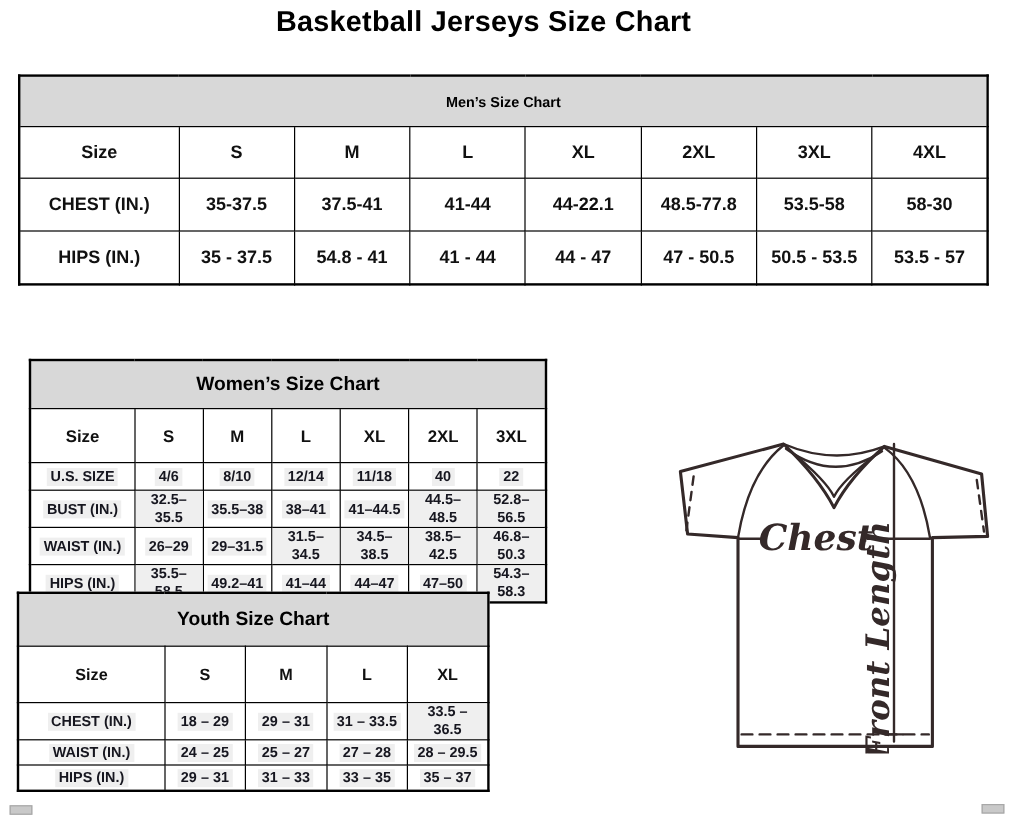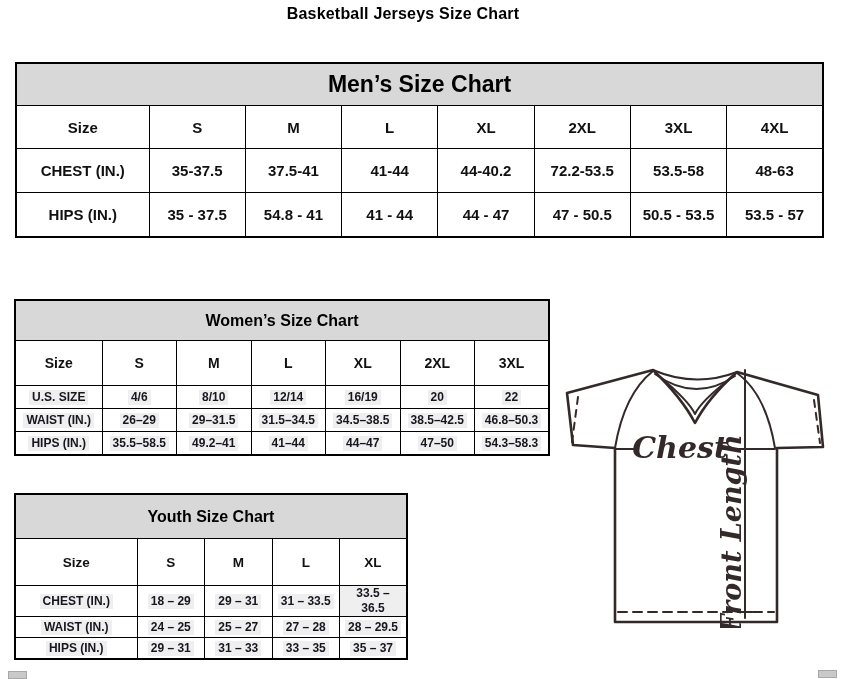--- a/index.html
+++ b/index.html
@@ -2,41 +2,41 @@
 <html><head>
 <meta charset="utf-8">
 <style>
   html,body { margin:0; padding:0; }
   body {
     width:843px; height:679px; position:relative; background:#ffffff;
     font-family:"Liberation Sans", sans-serif; overflow:hidden;
   }
   .title {
     position:absolute; top:5px; left:0; width:806px; margin:0;
-    text-align:center; font-size:16px; font-weight:bold; color:#000;
+    text-align:center; font-size:24px; font-weight:bold; color:#000;
     letter-spacing:0.2px;
   }
   table {
     position:absolute; border-collapse:collapse; table-layout:fixed;
     background:#fff; border:2px solid #000;
   }
   th, td {
     border:1px solid #000; text-align:center; vertical-align:middle;
     font-weight:bold; color:#111; padding:0; overflow:hidden;
   }
-  .band { background:#d8d8d8; font-size:23px; color:#000; }
+  .band { background:#d8d8d8; font-size:12px; color:#000; }
 
   
   #mens { left:15px; top:62px; width:809px; }
   #mens .band   { height:41px; }
   #mens .size-row th { height:42px; font-size:15px; }
   #mens td      { height:43px; font-size:15px; }
 
   
-  #womens { left:14px; top:299px; width:536px; }
+  #womens { left:24px; top:299px; width:432px; }
   #womens .band { height:39px; font-size:16px; }
   #womens .size-row th { height:44px; font-size:14px; }
   #womens td    { height:22px; font-size:12px; color:#16161f; }
 
   
   #youth { left:14px; top:493px; width:394px; }
   #youth .band  { height:43px; font-size:16px; }
   #youth .size-row th { height:46px; font-size:13.5px; }
   #youth td     { height:20px; font-size:12px; color:#16161f; }
 
@@ -79,24 +79,24 @@
     <th>XL</th>
     <th>2XL</th>
     <th>3XL</th>
     <th>4XL</th>
   </tr>
   <tr>
     <td>CHEST (IN.)</td>
     <td>35-37.5</td>
     <td>37.5-41</td>
     <td>41-44</td>
-    <td>44-40.2</td>
-    <td>72.2-53.5</td>
+    <td>44-22.1</td>
+    <td>48.5-77.8</td>
     <td>53.5-58</td>
-    <td>48-63</td>
+    <td>58-30</td>
   </tr>
   <tr>
     <td>HIPS (IN.)</td>
     <td>35 - 37.5</td>
     <td>54.8 - 41</td>
     <td>41 - 44</td>
     <td>44 - 47</td>
     <td>47 - 50.5</td>
     <td>50.5 - 53.5</td>
     <td>53.5 - 57</td>
@@ -125,23 +125,32 @@
     <th>L</th>
     <th>XL</th>
     <th>2XL</th>
     <th>3XL</th>
   </tr>
   <tr>
     <td><span class="hl">U.S. SIZE</span></td>
     <td><span class="hl">4/6</span></td>
     <td><span class="hl">8/10</span></td>
     <td><span class="hl">12/14</span></td>
-    <td><span class="hl">16/19</span></td>
-    <td><span class="hl">20</span></td>
+    <td><span class="hl">11/18</span></td>
+    <td><span class="hl">40</span></td>
     <td><span class="hl">22</span></td>
+  </tr>
+  <tr>
+    <td><span class="hl">BUST (IN.)</span></td>
+    <td><span class="hl">32.5–35.5</span></td>
+    <td><span class="hl">35.5–38</span></td>
+    <td><span class="hl">38–41</span></td>
+    <td><span class="hl">41–44.5</span></td>
+    <td><span class="hl">44.5–48.5</span></td>
+    <td><span class="hl">52.8–56.5</span></td>
   </tr>
   <tr>
     <td><span class="hl">WAIST (IN.)</span></td>
     <td><span class="hl">26–29</span></td>
     <td><span class="hl">29–31.5</span></td>
     <td><span class="hl">31.5–34.5</span></td>
     <td><span class="hl">34.5–38.5</span></td>
     <td><span class="hl">38.5–42.5</span></td>
     <td><span class="hl">46.8–50.3</span></td>
   </tr>

